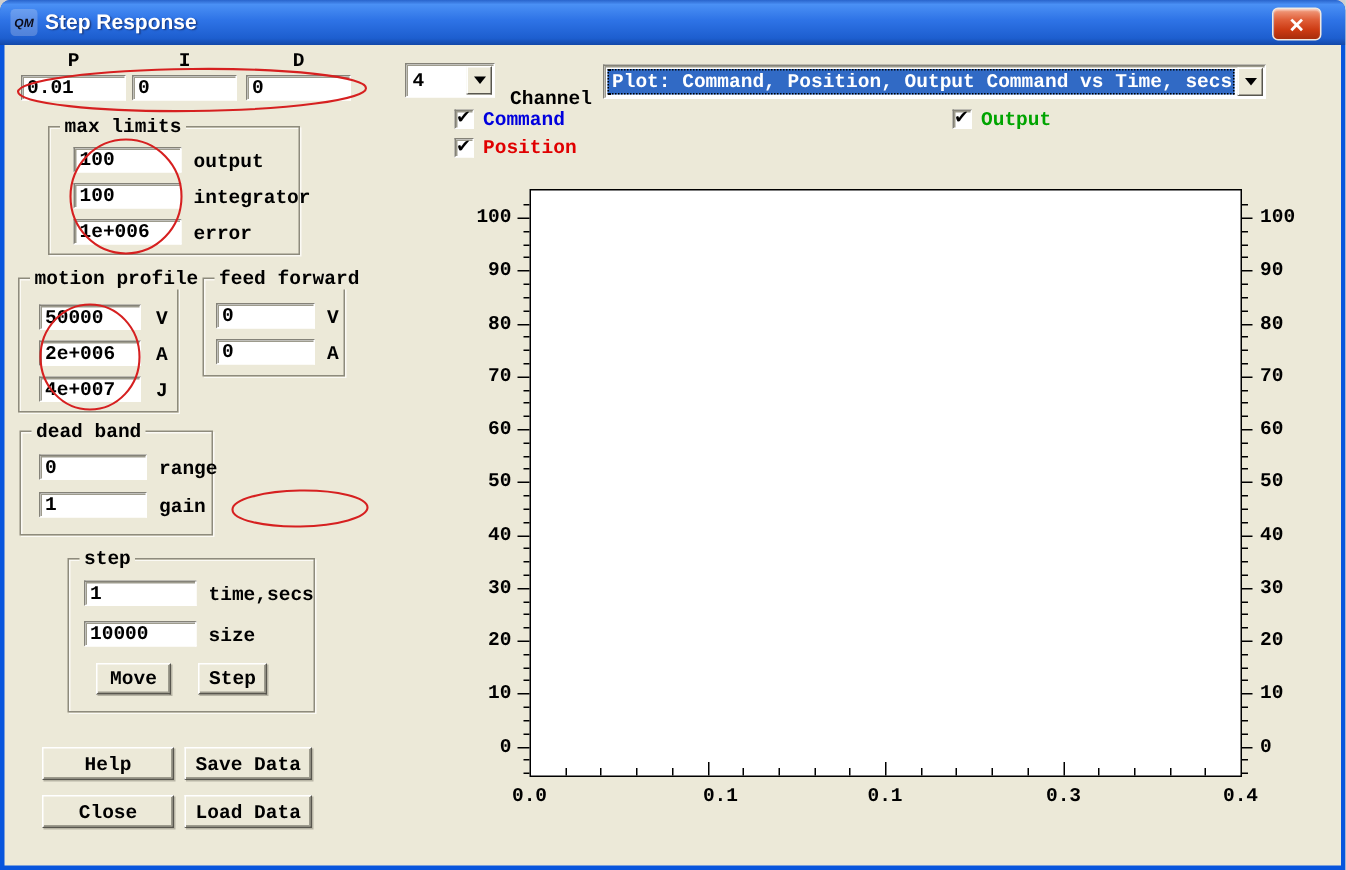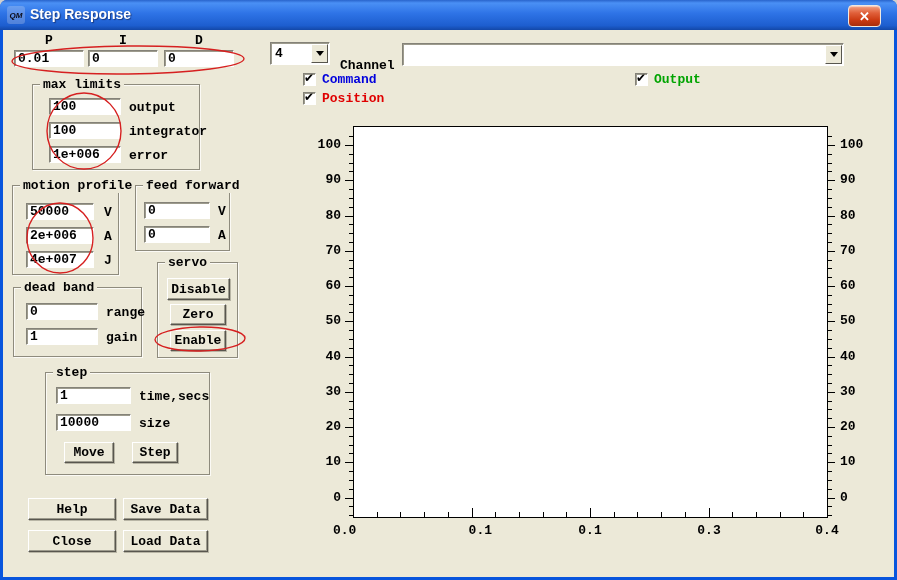--- a/index.html
+++ b/index.html
@@ -108,20 +108,21 @@
 
   <div class="combo" style="left:270px;top:42px;width:60px;height:23px;">
     <span class="lbl" style="position:absolute;left:4px;top:3px;">4</span>
     <span class="arrowbtn">
         <span class="tri"></span>
       </span>
   </div>
   <div class="abs lbl" style="left:340px;top:58px;">Channel</div>
 
   <div class="combo" style="left:402px;top:43px;width:442px;height:23px;">
+    <div style="position:absolute;left:2px;top:2px;right:20px;bottom:2px;background:#316ac5;border:1px dotted #000;color:#fff;font:bold 13px 'Liberation Mono','DejaVu Sans Mono',monospace;white-space:pre;overflow:hidden;padding:0 2px;">Plot: Command, Position, Output Command vs Time, secs</div>
     <span class="arrowbtn">
         <span class="tri"></span>
       </span>
   </div>
 
   <div class="checkbox" style="left:303px;top:73px;">
       <span class="mark">✔</span>
     </div>
   <div class="abs lbl cb-blue" style="left:322px;top:72px;">Command</div>
   <div class="checkbox" style="left:303px;top:92px;">
@@ -154,26 +155,20 @@
   </div>
 
   <div class="groupbox" style="left:135px;top:185px;width:95px;height:66px;">
     <span class="grouptitle">feed forward</span>
     <input class="field" style="left: 8px; top: 16px; width: 66px;" value="0">
     <span class="lbl" style="position:absolute;left:82px;top:18px;">V</span>
     <input class="field" style="left: 8px; top: 40px; width: 66px;" value="0">
     <span class="lbl" style="position:absolute;left:82px;top:42px;">A</span>
   </div>
 
-  <div class="groupbox" style="left:157px;top:262px;width:81px;height:96px;">
-    <span class="grouptitle">servo</span>
-    <button class="btn3d" style="left:9px;top:15px;width:63px;height:22px;">Disable</button>
-    <button class="btn3d" style="left:12px;top:41px;width:56px;height:21px;">Zero</button>
-    <button class="btn3d" style="left:12px;top:67px;width:56px;height:21px;">Enable</button>
-  </div>
 
   <div class="groupbox" style="left:13px;top:287px;width:129px;height:70px;">
     <span class="grouptitle">dead band</span>
     <input class="field" style="left: 12px; top: 15px; width: 72px;" value="0">
     <span class="lbl" style="position:absolute;left:92px;top:17px;">range</span>
     <input class="field" style="left: 12px; top: 40px; width: 72px;" value="1">
     <span class="lbl" style="position:absolute;left:92px;top:42px;">gain</span>
   </div>
 
   <div class="groupbox" style="left:45px;top:372px;width:165px;height:103px;">
@@ -315,21 +310,21 @@
       <div class="tick" style="left:590px;top:508px;width:1px;height:9px;"></div>
       <div class="tick" style="left:614px;top:512px;width:1px;height:5px;"></div>
       <div class="tick" style="left:637px;top:512px;width:1px;height:5px;"></div>
       <div class="tick" style="left:661px;top:512px;width:1px;height:5px;"></div>
       <div class="tick" style="left:685px;top:512px;width:1px;height:5px;"></div>
       <div class="tick" style="left:709px;top:508px;width:1px;height:9px;"></div>
       <div class="tick" style="left:732px;top:512px;width:1px;height:5px;"></div>
       <div class="tick" style="left:756px;top:512px;width:1px;height:5px;"></div>
       <div class="tick" style="left:780px;top:512px;width:1px;height:5px;"></div>
       <div class="tick" style="left:803px;top:512px;width:1px;height:5px;"></div>
-      <div class="axis-label" style="left:333px;top:523px;width:40px;">0.0</div>
+      <div class="axis-label" style="left:333px;top:523px;width:40px;text-align:center;">0.0</div>
       <div class="axis-label" style="left:452px;top:523px;width:40px;text-align:right;">0.1</div>
       <div class="axis-label" style="left:570px;top:523px;width:40px;text-align:center;">0.1</div>
       <div class="axis-label" style="left:689px;top:523px;width:40px;text-align:center;">0.3</div>
       <div class="axis-label" style="left:807px;top:523px;width:40px;text-align:center;">0.4</div>
     </div>
 
   <svg id="annotations" width="897" height="580">
     <ellipse cx="128" cy="60" rx="116" ry="14" fill="none" stroke="#d62020" stroke-width="1.4" transform="rotate(-0.6 128 60)"></ellipse>
     <ellipse cx="84" cy="131" rx="37" ry="38" fill="none" stroke="#d62020" stroke-width="1.4"></ellipse>
     <ellipse cx="60" cy="238" rx="33" ry="35" fill="none" stroke="#d62020" stroke-width="1.4"></ellipse>

